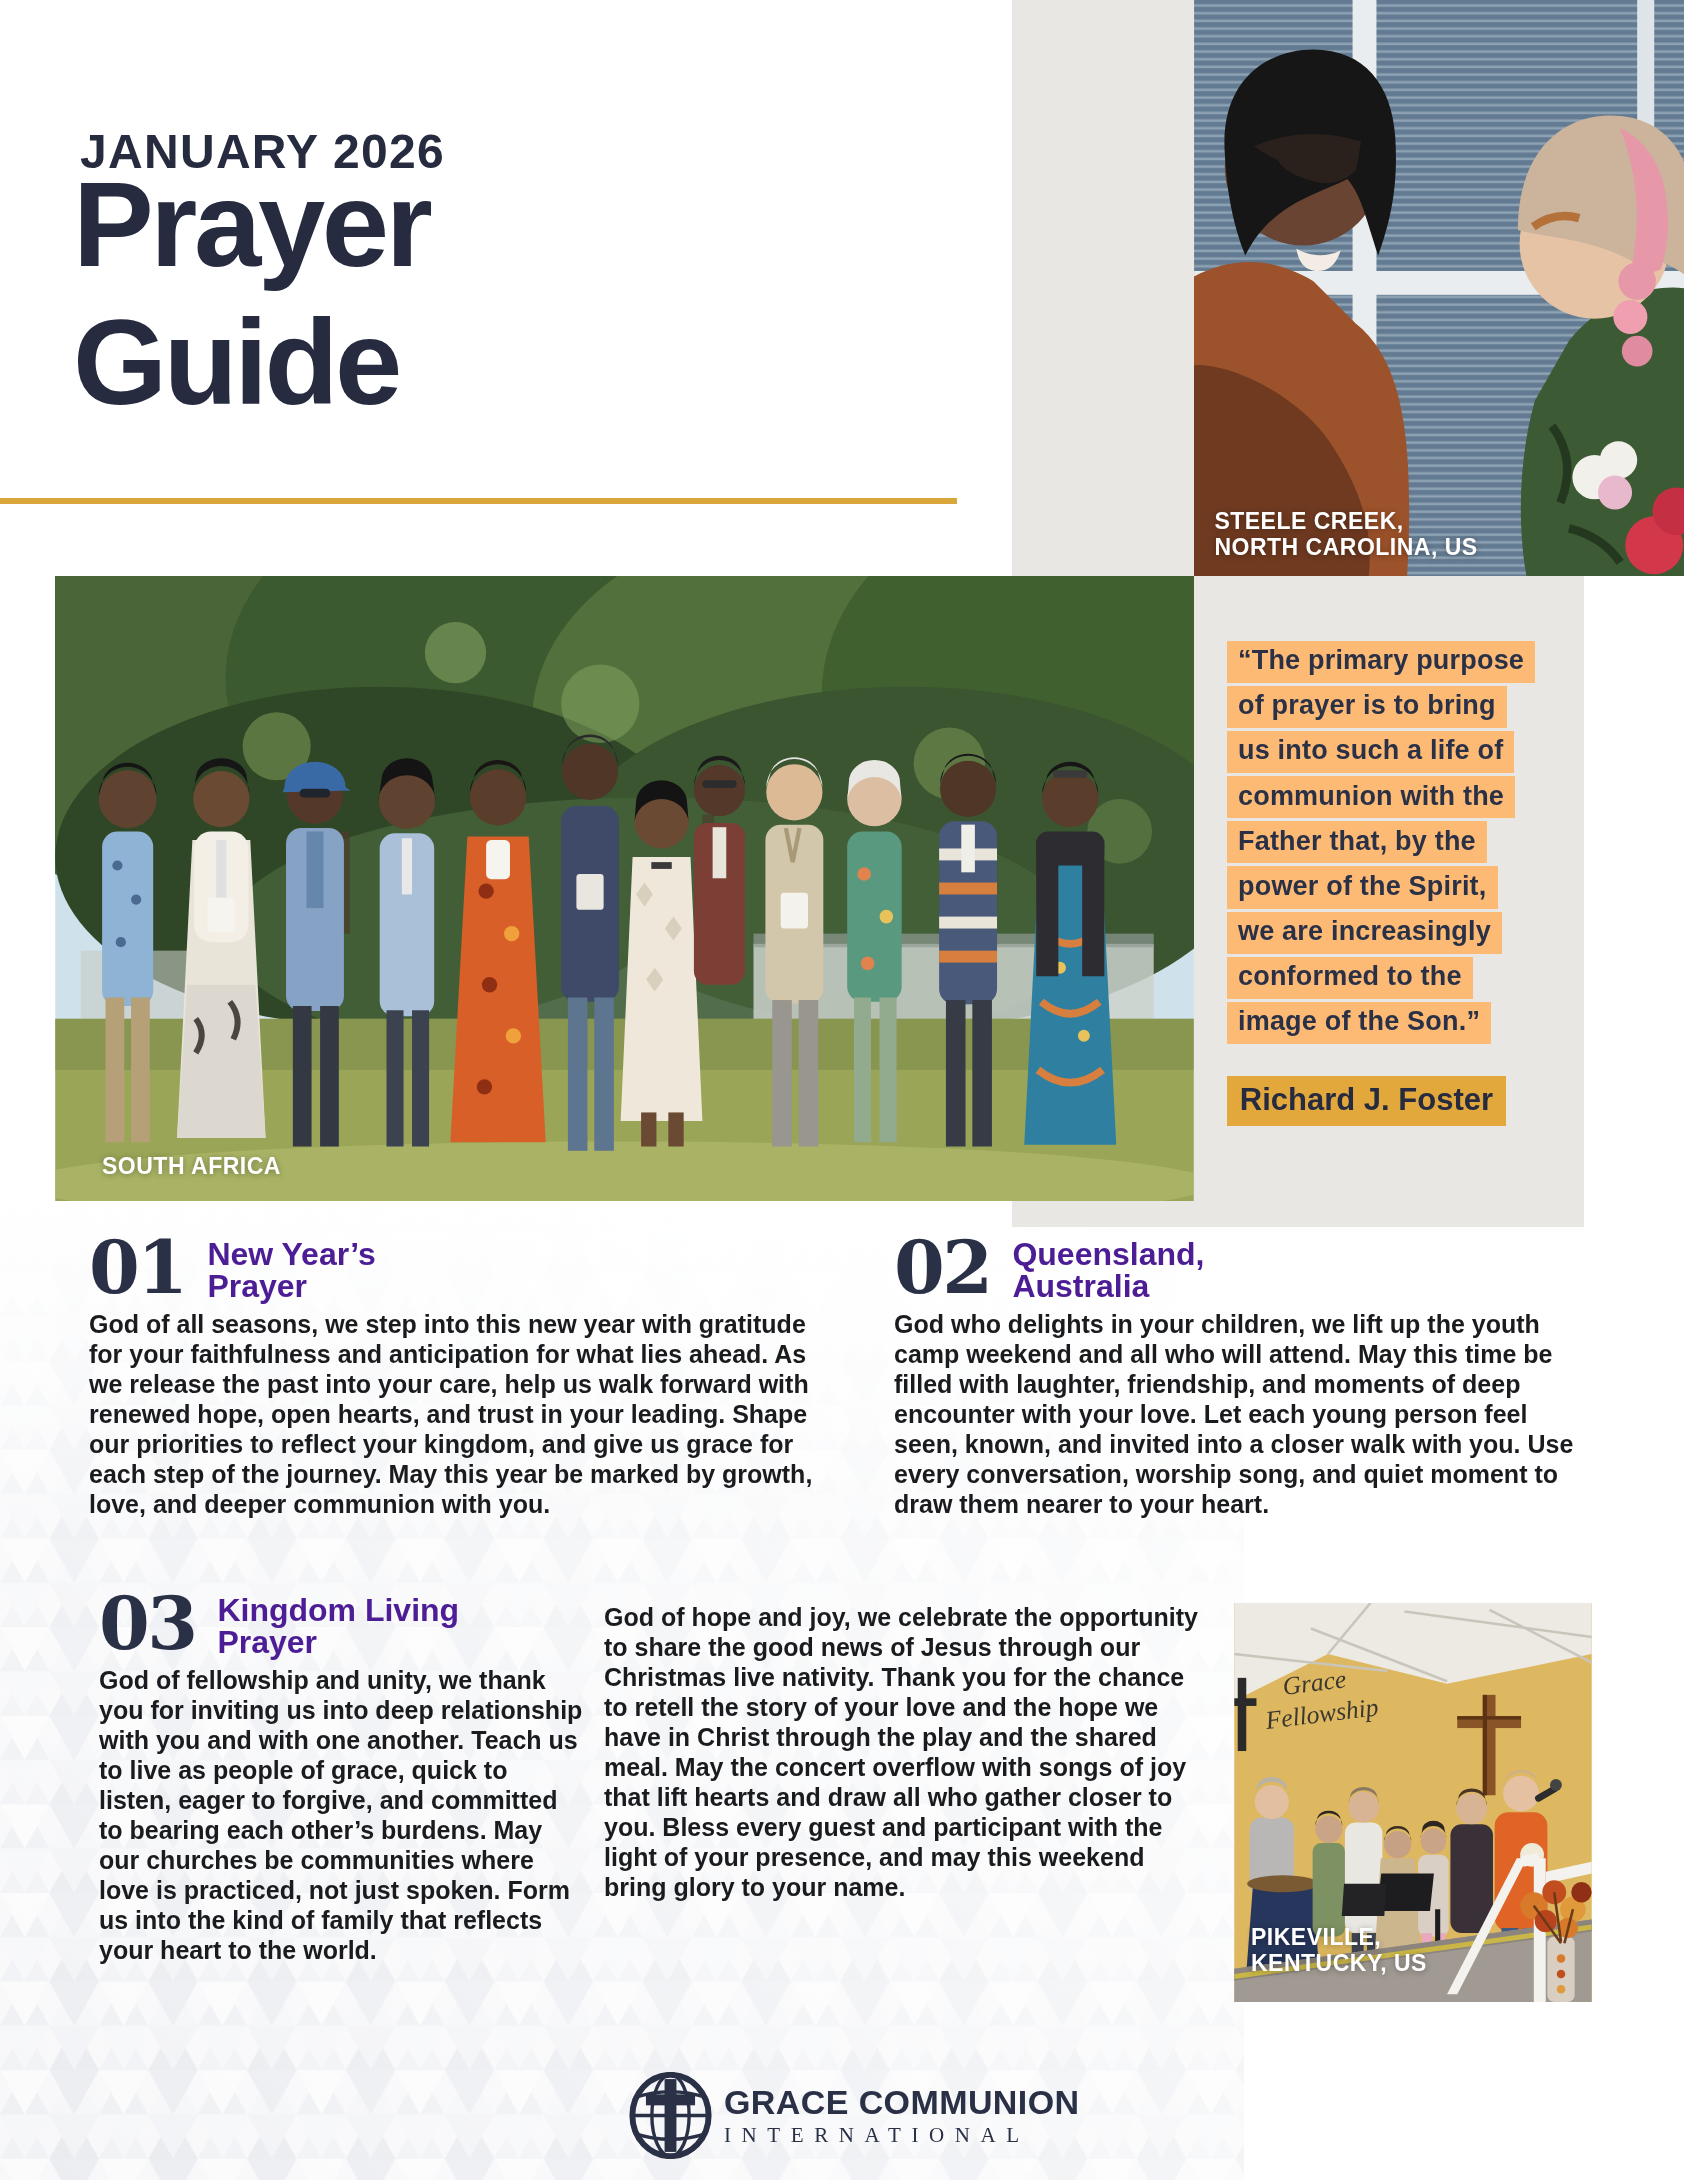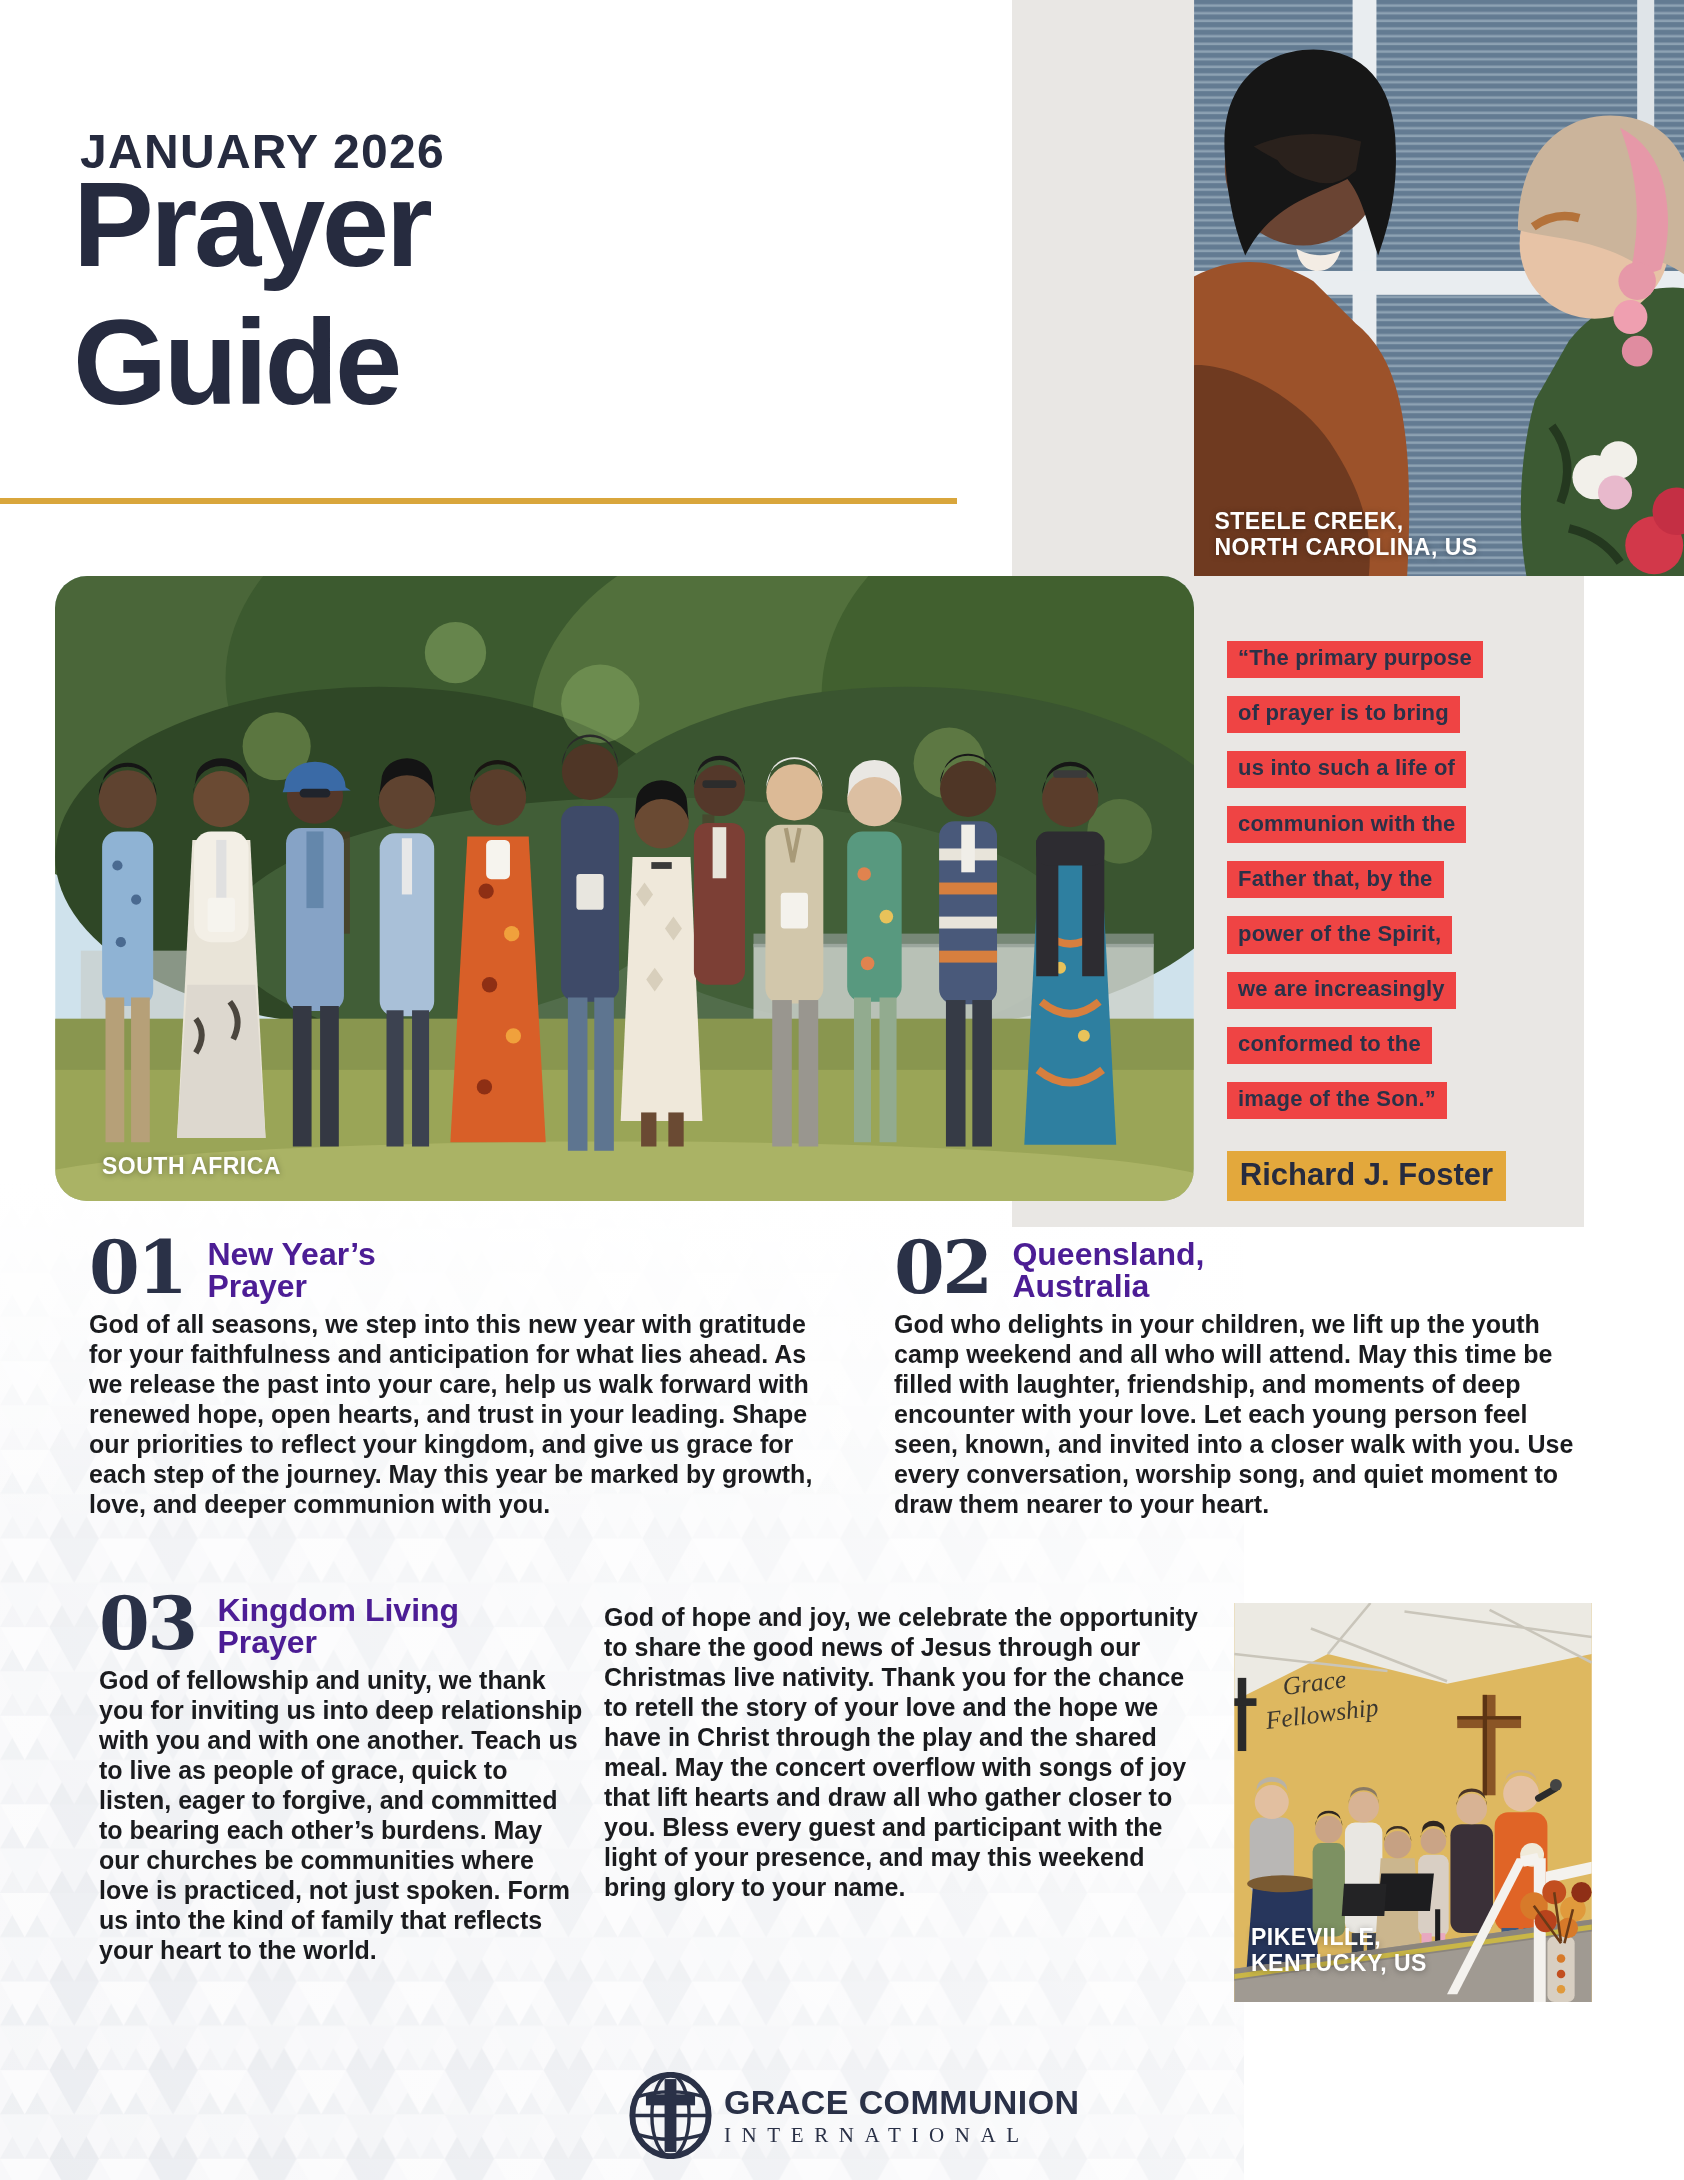--- a/index.html
+++ b/index.html
@@ -14,26 +14,26 @@
 
   
   .grey-panel{left:1012px;top:0;width:572px;height:1227px;background:#E9E7E4;}
 
   
   .photo{overflow:hidden;}
   .photo svg{display:block;}
   .photo-caption{position:absolute;color:#ffffff;font-weight:800;font-size:23px;line-height:26.4px;letter-spacing:0.5px;text-shadow:0 0.9px 6.8px rgba(0,0,0,.35);}
 
   .photo-steele{left:1194px;top:0;width:509px;height:576px;}
-  .photo-group{left:55px;top:576px;width:1139px;height:625px;border-radius:32px;}
+  .photo-group{left:55px;top:576px;width:1139px;height:625px;}
   .photo-pikeville{left:1234px;top:1603px;width:358px;height:399px;}
 
   
   .quote{left:1227px;top:641px;width:349px;}
-  .quote-line{display:table;background:#ef4444;color:#2A3147;font-size:22px;font-weight:700;letter-spacing:0.2px;padding:4.3px 11px 6.8px 11px;margin-bottom:18px;white-space:nowrap;}
+  .quote-line{display:table;background:#fdba74;color:#2A3147;font-size:27px;font-weight:700;letter-spacing:0.2px;padding:4.3px 11px 6.8px 11px;margin-bottom:3px;white-space:nowrap;}
   .quote-attr{display:table;background:#E3A83C;color:#262B3F;font-size:31px;font-weight:800;padding:6px 12.8px 7.7px 12.8px;margin-top:32px;white-space:nowrap;}
 
   
   .section{z-index:2;}
   .sec-head{display:flex;align-items:flex-start;gap:22px;}
   .sec-number{font-family:"DejaVu Serif",serif;font-weight:700;font-size:73px;line-height:0.78;color:#2A3147;letter-spacing:-2.6px;}
   .sec-heading{font-size:32px;line-height:32px;font-weight:800;color:#4c1d95;margin-top:-0.9px;}
   .sec-body{margin-top:6.8px;font-size:25px;line-height:30px;font-weight:700;color:#1A1B1E;}
   .sec-01{left:89px;top:1239px;width:748px;}
   .sec-02{left:894px;top:1239px;width:695px;}

